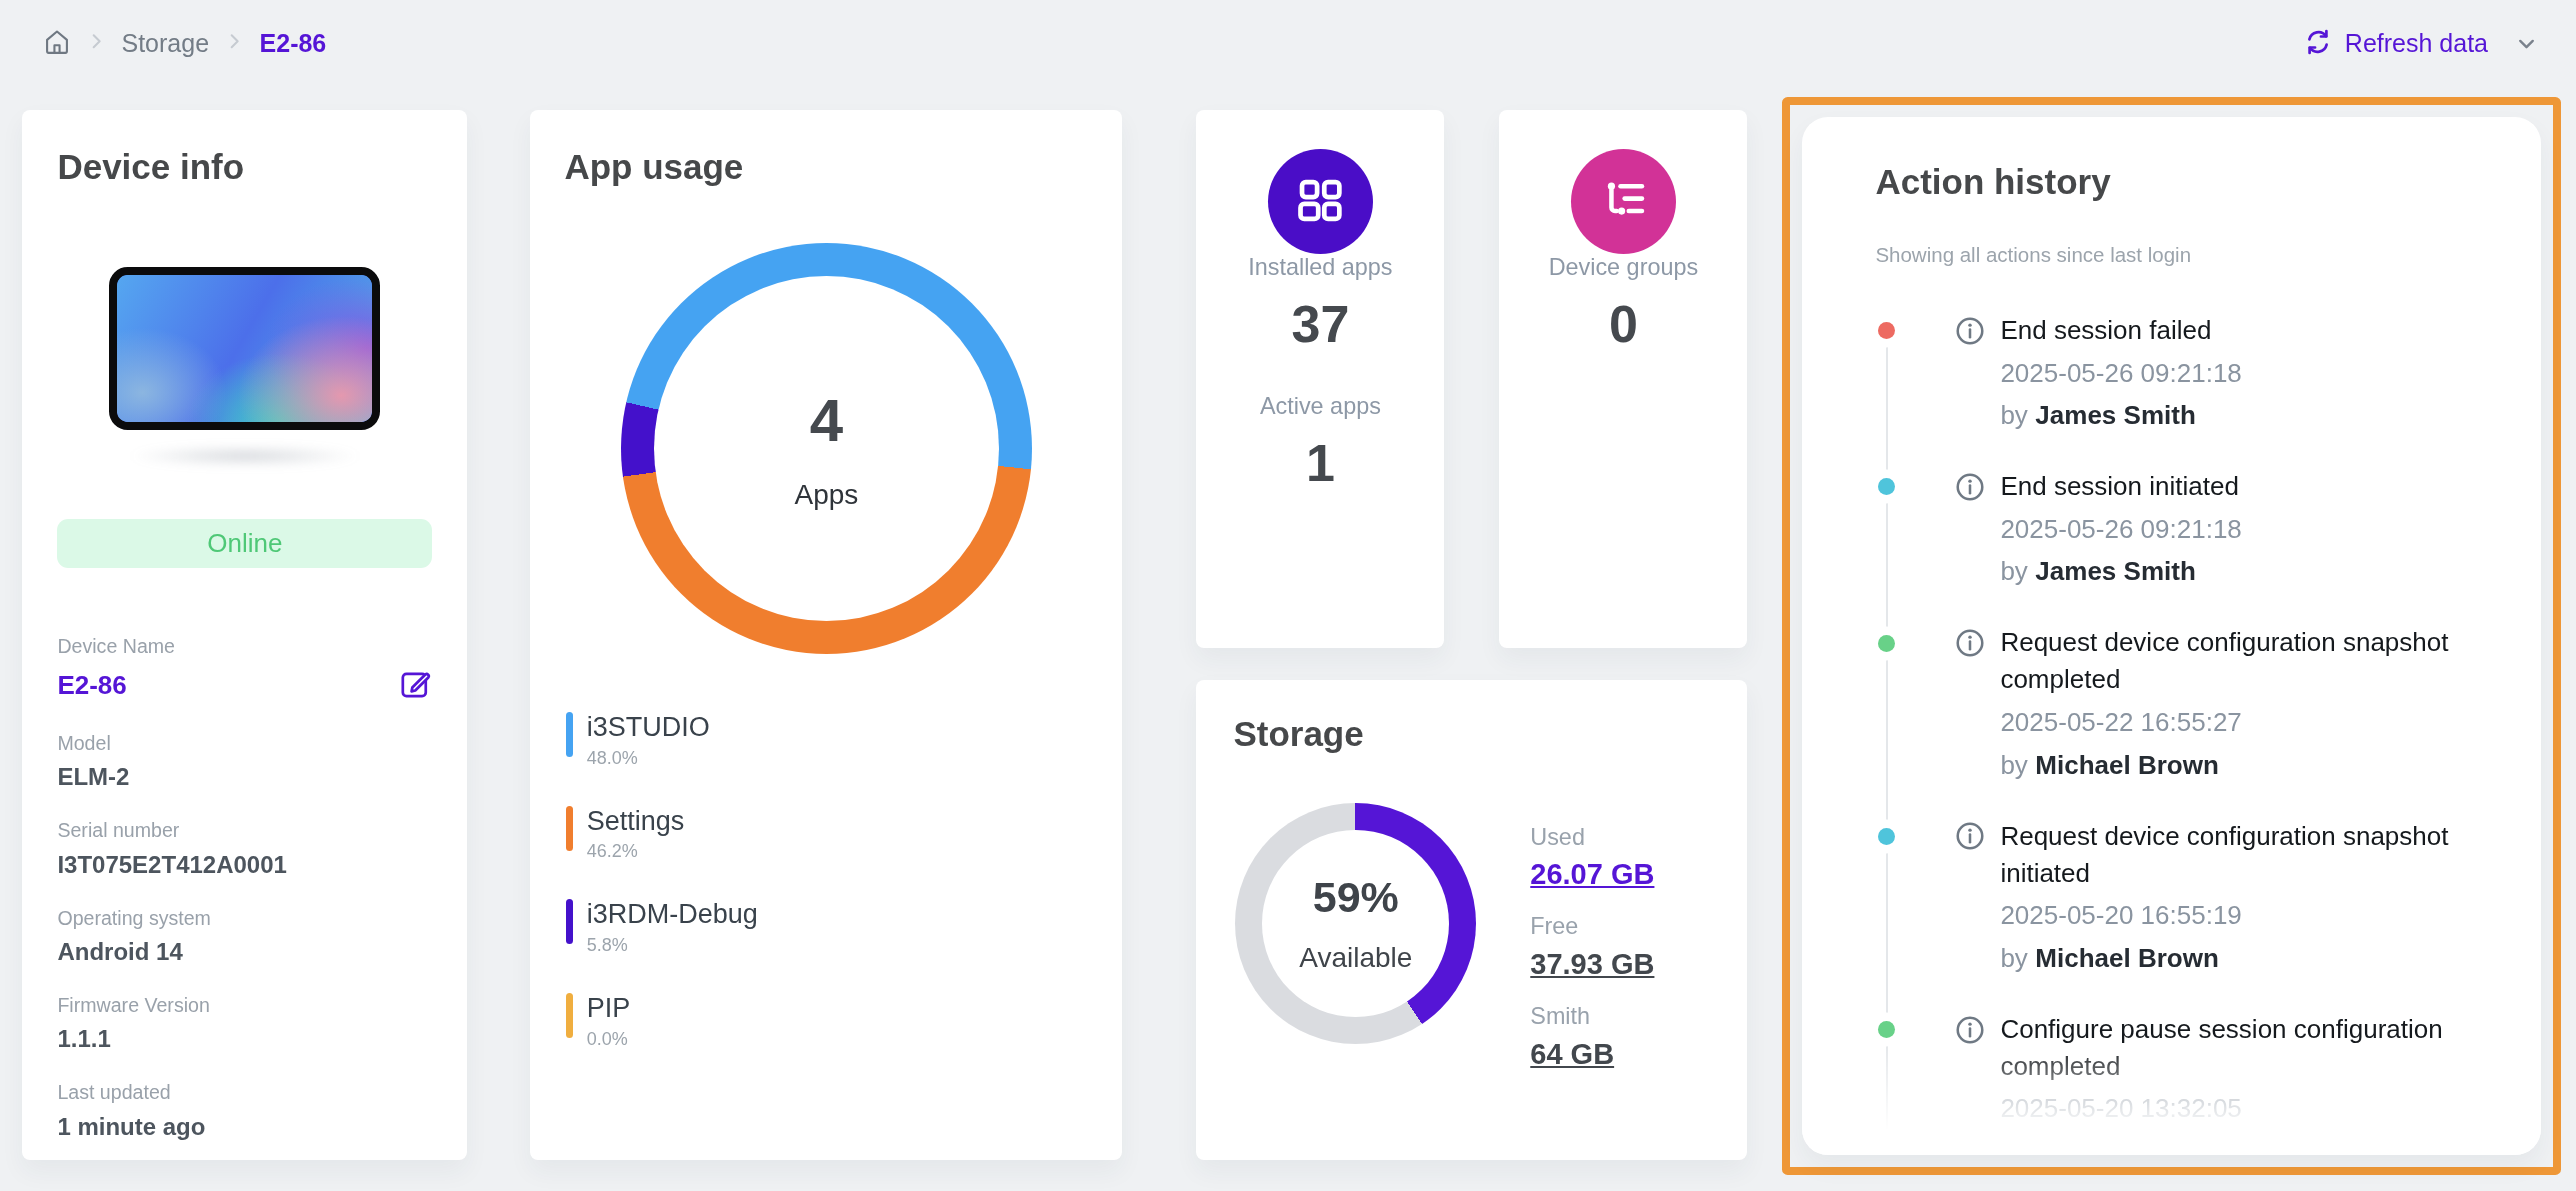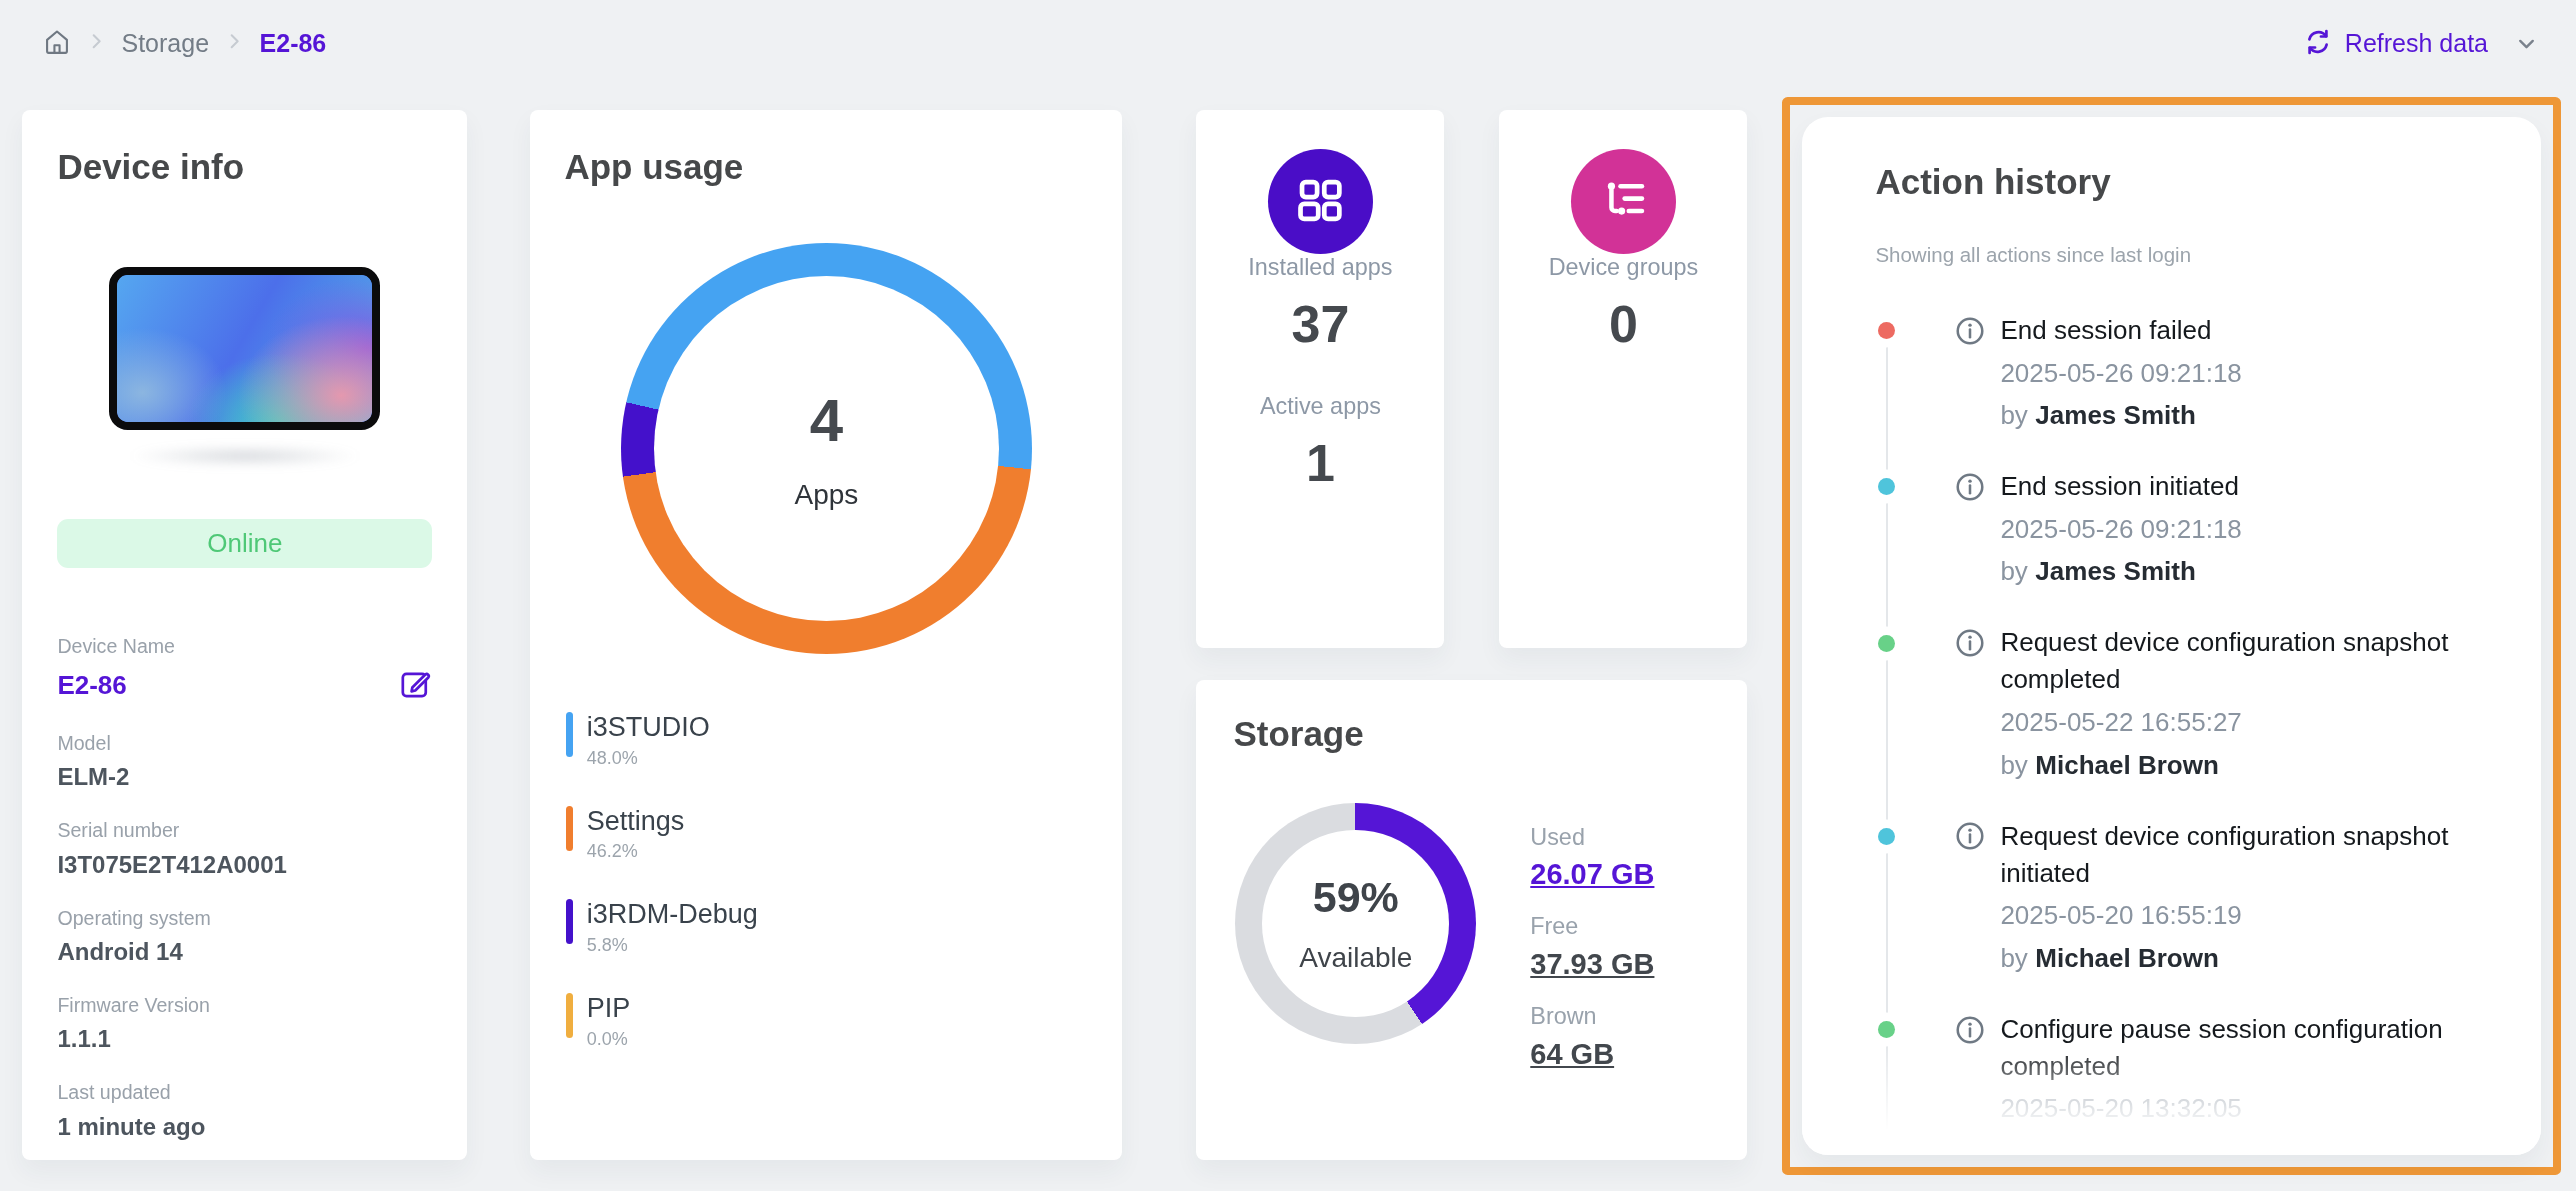--- a/index.html
+++ b/index.html
@@ -346,21 +346,21 @@
     <div class="stat-label">Used</div>
     <div class="sval accent">26.07 GB</div>
   </div>
 
   <div class="srow">
     <div class="stat-label">Free</div>
     <div class="sval">37.93 GB</div>
   </div>
 
   <div class="srow">
-    <div class="stat-label">Brown</div>
+    <div class="stat-label">Smith</div>
     <div class="sval">64 GB</div>
   </div>
 </div>
         </div>
       </section>
     </div>
 
     <div class="action-wrap">
       <section class="card action-card">
         <h2 class="card-title">Action history</h2>

